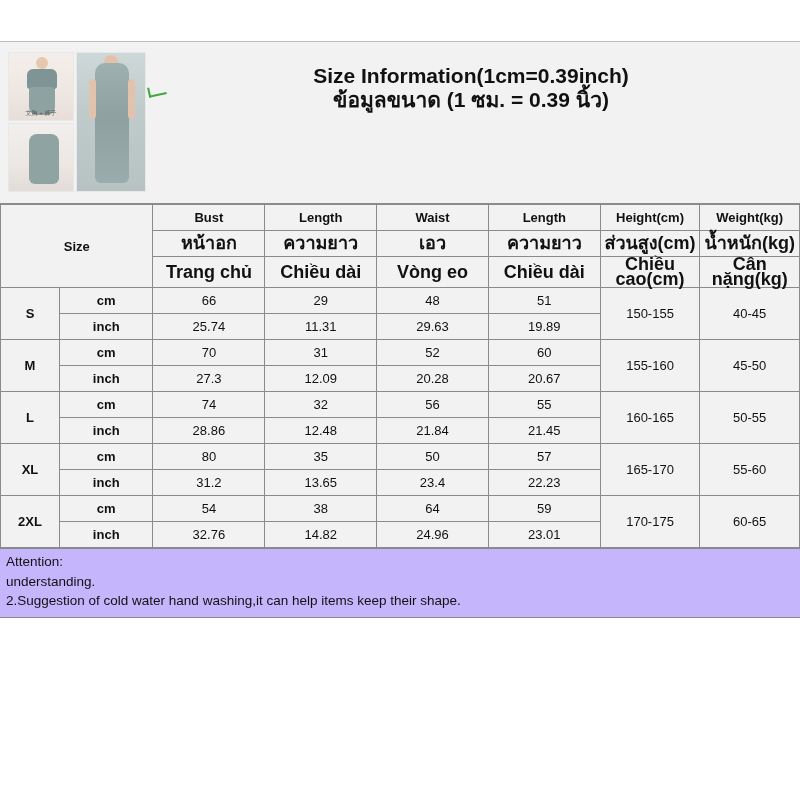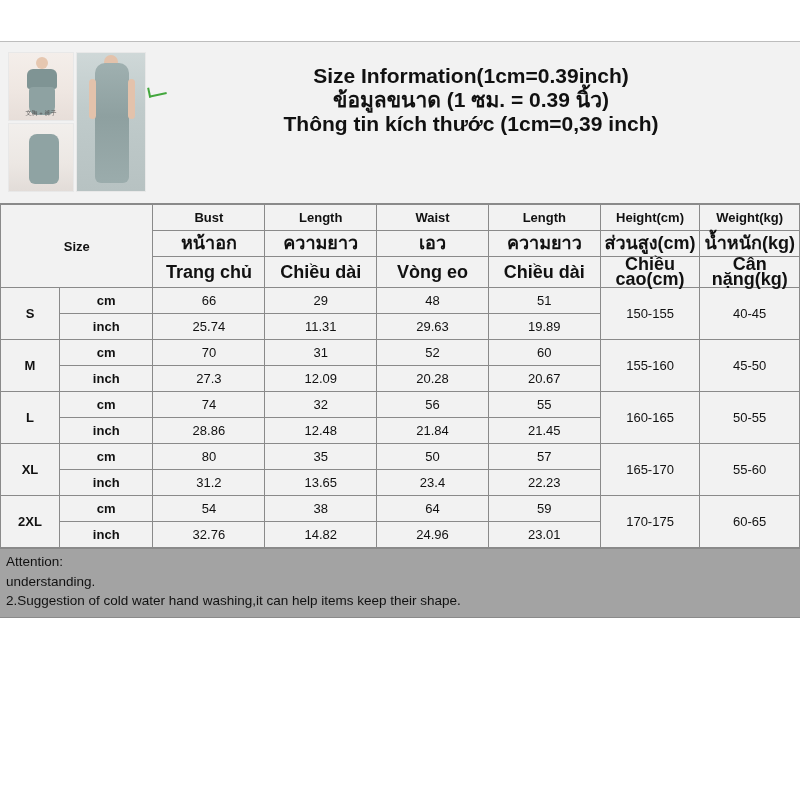--- a/index.html
+++ b/index.html
@@ -182,21 +182,21 @@
     font-size: 12.5px;
   }
   .val-cell { font-size: 13.5px; }
   .hw-cell { font-size: 13.5px; }
 
   
   .attention {
     position: absolute;
     left: 0;
     width: 800px;
-    background: #a3a3a3;
+    background: #c4b5fd;
     border-top: 1px solid #8a8a8a;
     border-bottom: 1px solid #8a8a8a;
     padding: 3px 6px 6px 6px;
     box-sizing: border-box;
   }
   .attention p {
     margin: 0;
     font-size: 13.5px;
     line-height: 19.5px;
     color: #111;
@@ -240,21 +240,20 @@
           <div class="fig-tall-arm"></div>
           <div class="fig-tall-arm right"></div>
         </div>
       </div>
 
       <div class="green-tick"></div>
 
       <div class="title-block">
         <div class="title-line">Size Information(1cm=0.39inch)</div>
         <div class="title-line">ข้อมูลขนาด (1 ซม. = 0.39 นิ้ว)</div>
-        <div class="title-line">Thông tin kích thước (1cm=0,39 inch)</div>
       </div>
     </div>
 
     <table class="size-table">
       <colgroup>
         <col class="col-size">
         <col class="col-unit">
         <col class="col-v">
         <col class="col-v">
         <col class="col-v">

